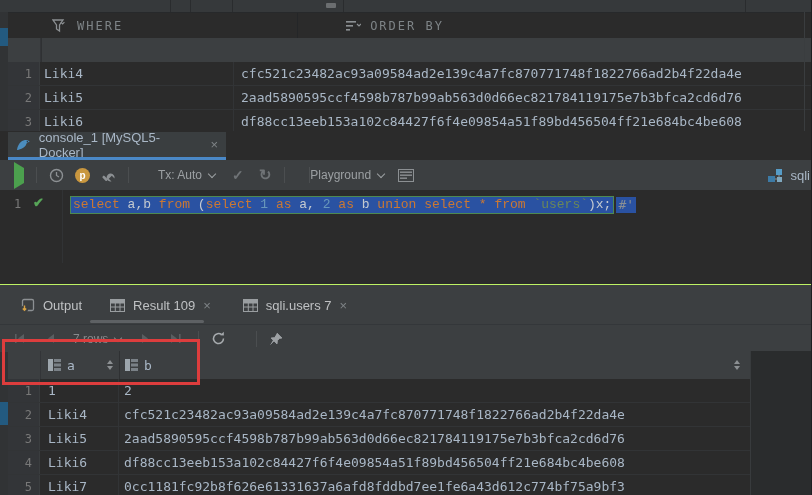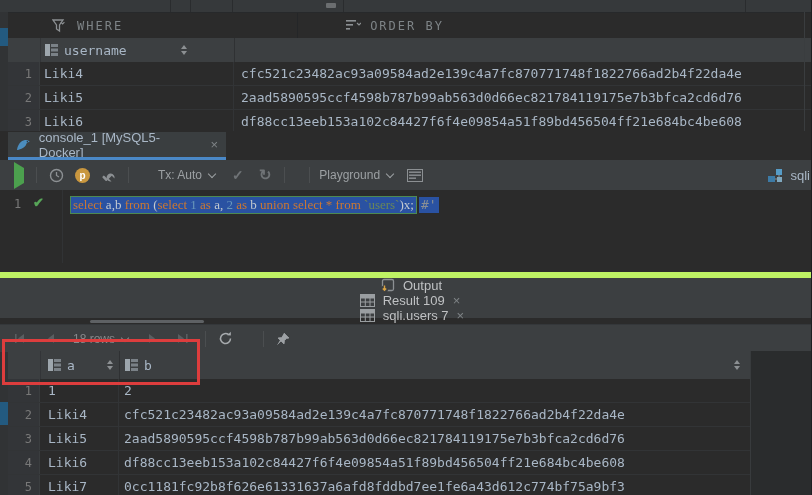--- a/index.html
+++ b/index.html
@@ -53,31 +53,31 @@
   
   #console-toolbar{left:0;top:160px;width:812px;height:30px;background:#3c3f41;border-bottom:1px solid #2c2e30;display:flex;align-items:center;}
   .tb-txt{font-size:12px;color:#9ca0a3;}
 
   
   #editor{left:0;top:190px;width:812px;height:93px;background:#2b2b2b;}
   #editor-gutter-line{left:62px;top:190px;width:1px;height:73px;background:#313335;}
   .lineno{font-family:"DejaVu Sans Mono",monospace;font-size:12px;color:#787878;}
   #sql-line{left:70px;top:195px;height:19px;display:flex;align-items:center;}
   #sql-sel{background:var(--selection-bg,#2a52a2);border:1px solid var(--stmt-border,#4e8a52);
-           padding:0 2px;font-family:Liberation Serif, serif;font-size:13px;line-height:16px;white-space:pre;}
+           padding:0 2px;font-family:Liberation Mono, monospace;font-size:13px;line-height:16px;white-space:pre;}
   #sql-comment{background:var(--selection-bg,#2a52a2);padding:0 2px;margin-left:2px;
            font-family:"DejaVu Sans Mono",monospace;font-size:13px;line-height:16px;color:var(--sql-comment,#8a8f94);white-space:pre;}
   .tk-kw{color:var(--sql-keyword,#cc7832);}
   .tk-id{color:#c4cad0;}
   .tk-num{color:var(--sql-number,#6897bb);}
   .tk-star{color:var(--sql-keyword,#cc7832);}
   .tk-str{color:var(--sql-string,#6a8759);}
 
   
-  #bottom-tabbar{left:0;top:272px;width:812px;height:40px;background:#3c3f41;border-top:6px solid #bef264;display:flex;align-items:center;flex-direction:column;}
+  #bottom-tabbar{left:0;top:284px;width:812px;height:40px;background:#3c3f41;border-top:1px solid #bef264;display:flex;align-items:center;}
   .btab{display:flex;align-items:center;height:100%;padding:0 10px;color:#bfc1c3;font-size:13px;}
   #result-underline{left:90px;top:320px;width:114px;height:3px;background:var(--result-underline,#5e6164);border-radius:2px;}
   #pager-bar{left:0;top:324px;width:812px;height:27px;background:#3c3f41;border-top:1px solid #34373a;display:flex;align-items:center;}
   .pager-txt{font-size:12px;color:#87898c;}
 
   #bottom-header{left:8px;top:351px;width:742px;height:28px;}
   #bottom-right-void{left:750px;top:351px;width:62px;height:144px;background:#2a2c2d;border-left:1px solid #383b3d;}
   #bottom-rows{left:8px;top:379px;width:742px;}
 
   
@@ -113,47 +113,34 @@
   <div class="abs rail-marker" style="top:402px;height:23px;"></div>
 
   <div id="where-bar" class="abs row-flex">
     <span style="margin-left:44px;display:flex;align-items:center;">
       <svg width="16" height="14" viewBox="0 0 16 14">
         <path d="M1 1 H11 L7.5 6 V12 L4.5 10 V6 Z" fill="none" stroke="#8c9093" stroke-width="1.3"></path>
         <path d="M12 8 l2 2 2-2" fill="none" stroke="#8c9093" stroke-width="1.2" transform="translate(-2,-4) scale(0.9)"></path>
       </svg>
       <span class="filter-label" style="margin-left:9px">WHERE</span>
     </span>
-    <span style="margin-left:222px;display:flex;">
+    <span style="margin-left:222px;display:flex;align-items:center;">
       <svg width="16" height="12" viewBox="0 0 16 12">
         <rect x="1" y="1" width="10" height="1.6" fill="#8c9093"></rect>
         <rect x="1" y="5" width="7" height="1.6" fill="#8c9093"></rect>
         <rect x="1" y="9" width="4" height="1.6" fill="#8c9093"></rect>
         <path d="M12 4 l2 2 2-2" fill="none" stroke="#8c9093" stroke-width="1.2"></path>
       </svg>
       <span class="filter-label" style="margin-left:9px">ORDER BY</span>
     </span>
   </div>
   <div id="where-sep" class="abs"></div>
 
   <div class="abs grid-header" style="left:8px;top:38px;width:804px;height:24px;">
     <div class="gutter-head" style="width:32px;"></div>
-    <div class="hcell" style="width:193px;padding-left:4px;box-sizing:border-box;">
-      <svg width="13" height="12" viewBox="0 0 13 12">
-        <rect x="0" y="0" width="5" height="12" fill="#9da6ad"></rect>
-        <rect x="6" y="0" width="7" height="3" fill="#7a8187"></rect>
-        <rect x="6" y="4.5" width="7" height="3" fill="#7a8187"></rect>
-        <rect x="6" y="9" width="7" height="3" fill="#7a8187"></rect>
-      </svg>
-      <span style="margin-left:6px">username</span>
-      <span class="sortw" style="margin-left:54px">
-          <span class="up"></span>
-          <span class="dn"></span>
-        </span>
-    </div>
     <div class="col-sep"></div>
   </div>
 
   <div class="abs" style="left:8px;top:62px;width:804px;" id="top-rows">
   <div class="trow">
     <div class="rnum">1</div>
     <div class="cell c1" style="width: 193px; padding-left: 4px; box-sizing: border-box;">Liki4</div>
     <div class="col-sep" style="background:#323436"></div>
     <div class="cell c2" style="flex: 1 1 0%; padding-left: 7px;">cfc521c23482ac93a09584ad2e139c4a7fc870771748f1822766ad2b4f22da4e</div>
   </div>
@@ -205,21 +192,21 @@
     </span>
     <span class="vsep" style="margin-left:12px"></span>
     <span class="tb-txt" style="margin-left:29px">
       <span>Tx: Auto</span><span class="chev"></span>
     </span>
     <span class="dimcheck" style="margin-left:17px">✓</span>
     <span class="rollback" style="margin-left:15px">↺</span>
     <span class="vsep" style="margin-left:13px"></span>
     <span style="margin-left:12px"><span class="stopsq"></span></span>
     <span class="vsep" style="margin-left:12px"></span>
-    <span class="tb-txt" style="margin-left:9px">
+    <span class="tb-txt" style="margin-left:0">
       <span>Playground</span><span class="chev"></span>
     </span>
     <span style="margin-left:14px">
       <svg width="16" height="13" viewBox="0 0 16 13">
         <rect x="0.5" y="0.5" width="15" height="12" fill="none" stroke="#8c9093" stroke-width="1"></rect>
         <rect x="2" y="2.5" width="12" height="1.4" fill="#8c9093"></rect>
         <rect x="2" y="5.5" width="12" height="1.4" fill="#8c9093"></rect>
         <rect x="2" y="8.5" width="7" height="1.4" fill="#8c9093"></rect>
       </svg>
     </span>
@@ -279,21 +266,21 @@
           <rect x="1" y="1" width="1.6" height="9" fill="#5a5e61"></rect>
           <path d="M10 1 L4 5.5 10 10 Z" fill="#5a5e61"></path>
         </svg>
     </span>
     <span style="margin-left:20px">
       <svg width="9" height="11" viewBox="0 0 9 11">
           <path d="M8 1 L2 5.5 8 10 Z" fill="#5a5e61"></path>
         </svg>
     </span>
     <span class="pager-txt" style="margin-left:18px">
-      <span>18 rows</span><span class="chev" style="border-color:#87898c"></span>
+      <span>7 rows</span><span class="chev" style="border-color:#87898c"></span>
     </span>
     <span style="margin-left:20px">
       <svg width="9" height="11" viewBox="0 0 9 11">
           <path d="M1 1 L7 5.5 1 10 Z" fill="#5a5e61"></path>
         </svg>
     </span>
     <span style="margin-left:20px">
       <svg width="12" height="11" viewBox="0 0 12 11">
           <path d="M1 1 L7 5.5 1 10 Z" fill="#5a5e61"></path>
           <rect x="9" y="1" width="1.6" height="9" fill="#5a5e61"></rect>

